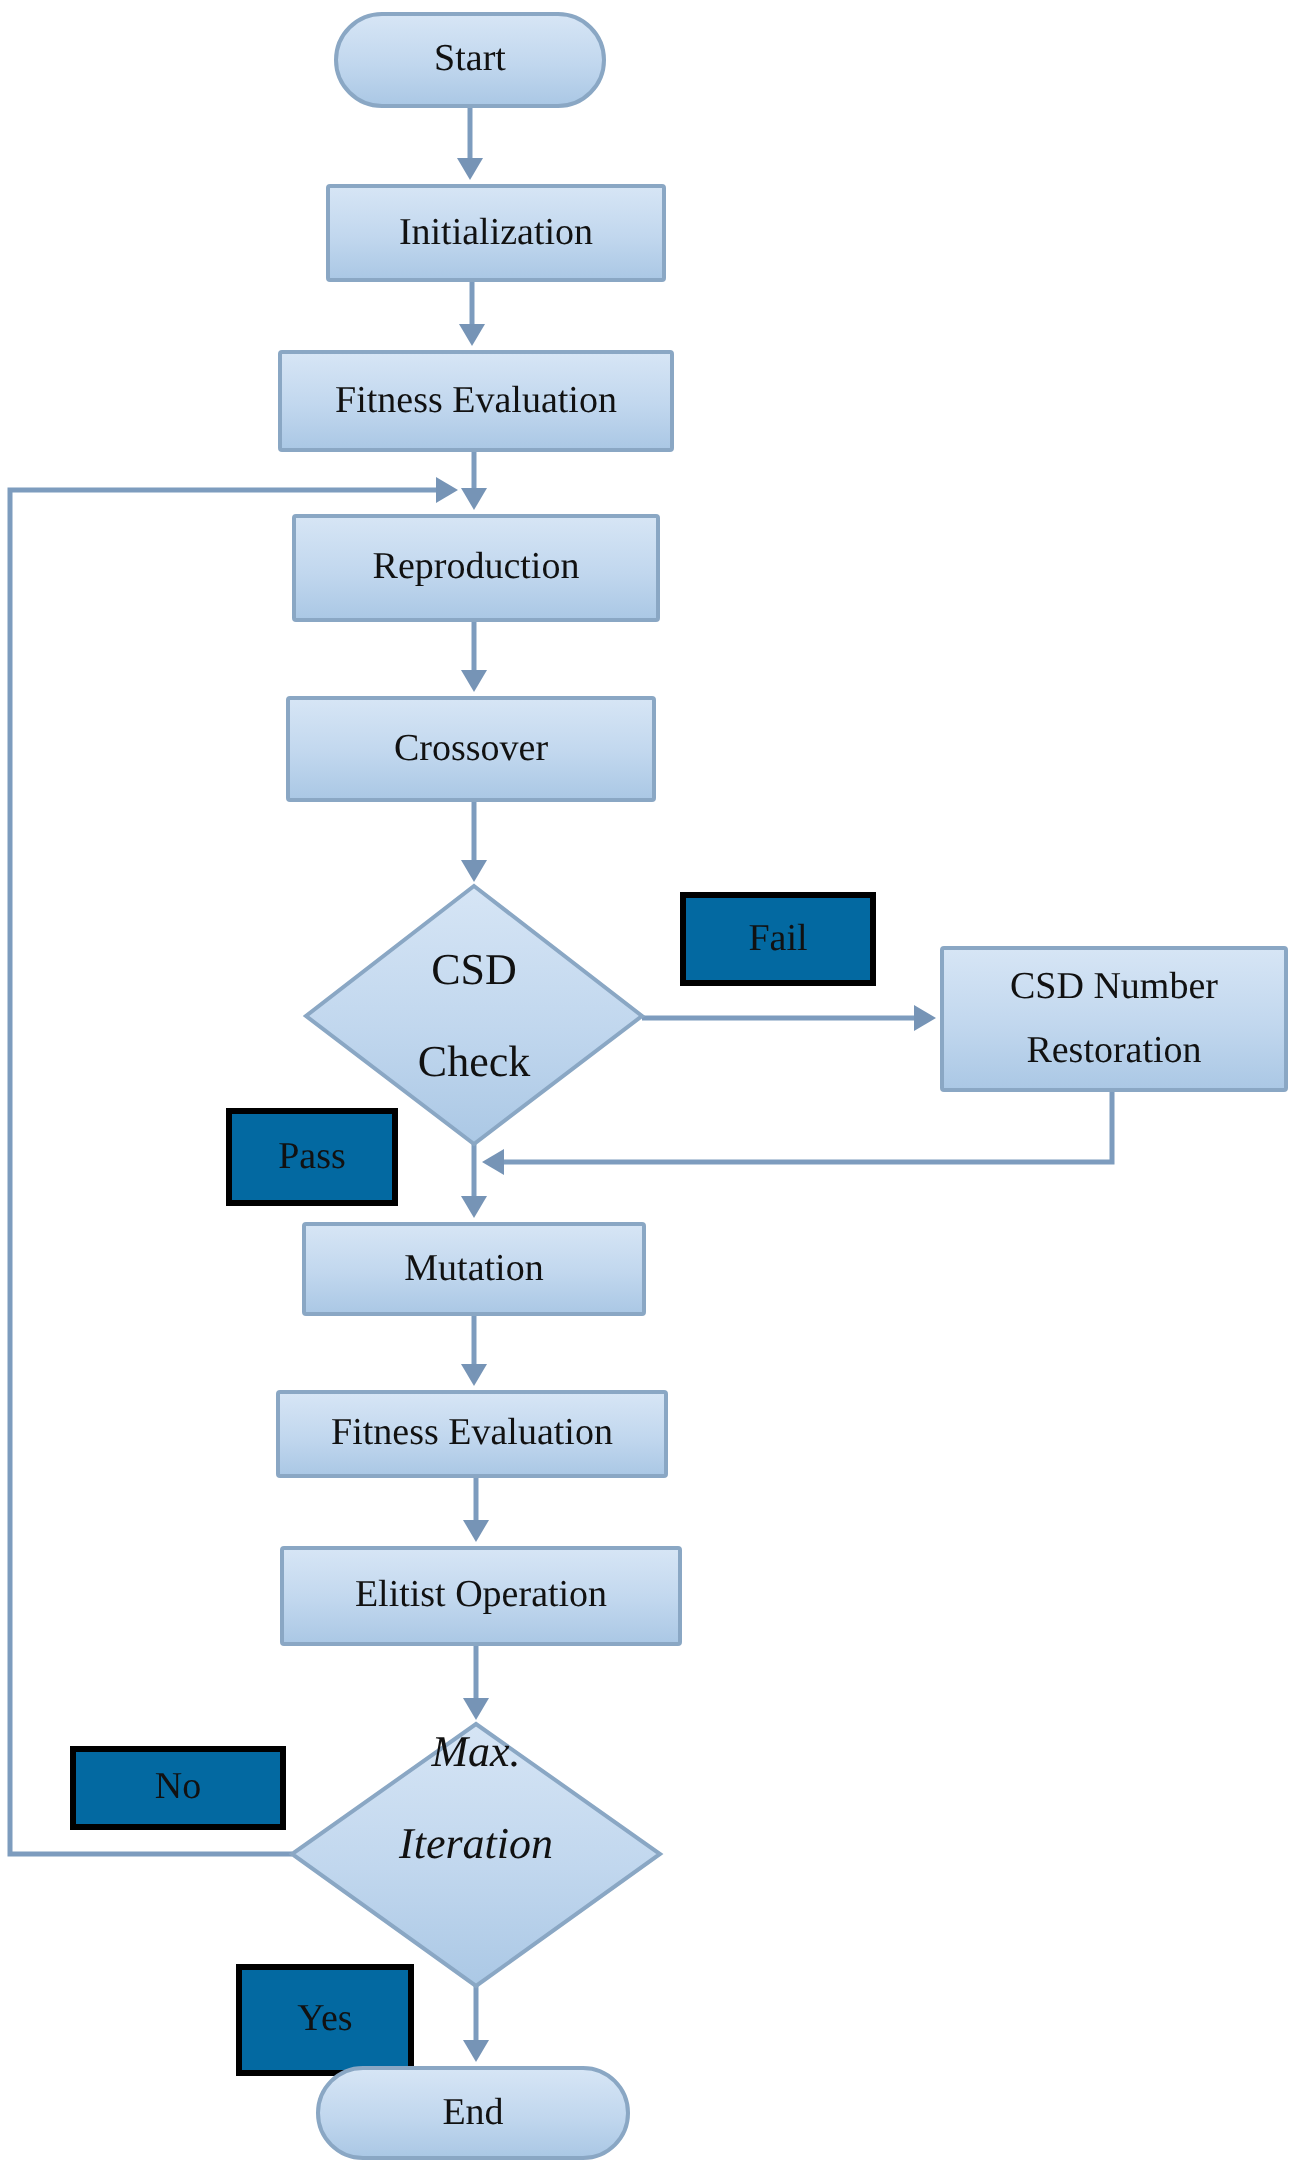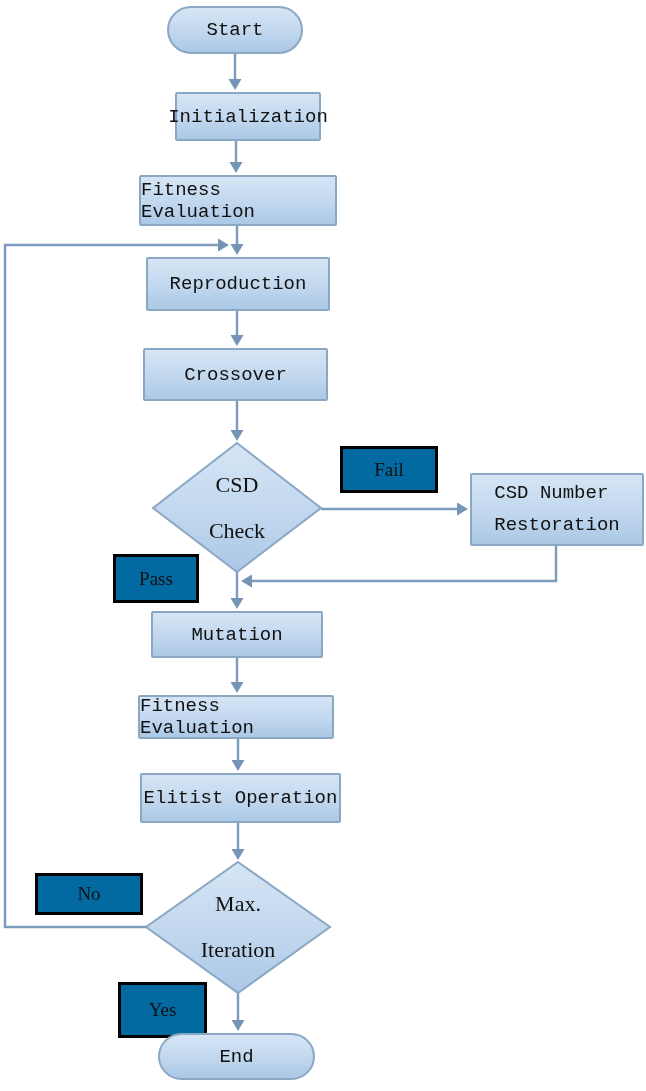--- a/index.html
+++ b/index.html
@@ -9,25 +9,25 @@
     background:#ffffff;
     font-family:"Liberation Serif","DejaVu Serif",serif;
     color:#111111;
     overflow:hidden;
   }
   #wires{position:absolute;left:0;top:0;width:646px;height:1091px;}
   .node{
     position:absolute;
     box-sizing:border-box;
     display:flex;align-items:center;justify-content:center;
+    text-align:center;
     font-size:19px;
     background:linear-gradient(180deg,#d6e5f5 0%,#c1d7ee 55%,#abc8e5 100%);
     border:2px solid #8aa7c4;
     white-space:pre-line;
-    font-family:Liberation Mono, monospace;
   }
   .process{border-radius:2px;}
   .terminator{border-radius:26px;}
   .multiline{line-height:1.68;}
   .edge-label{
     position:absolute;
     box-sizing:border-box;
     display:flex;align-items:center;justify-content:center;
     font-size:19px;
     background:#0369a1;
@@ -88,21 +88,21 @@
       <polygon points="231.5,849 244.5,849 238,860"></polygon>
       <polygon points="231.5,1020 244.5,1020 238,1031"></polygon>
     </g>
 
     <polygon points="237,443 321,508 237,572 153,508" fill="url(#nodeGrad)" stroke="#8aa7c4" stroke-width="2"></polygon>
     <polygon points="238,862 330,927 238,993 146,927" fill="url(#nodeGrad)" stroke="#8aa7c4" stroke-width="2"></polygon>
   </svg>
 
   <div class="node terminator" style="left:167px;top:6px;width:136px;height:48px;">Start</div>
 
-  <div class="node process" style="left:175px;top:92px;width:146px;height:49px;">Initialization</div>
+  <div class="node process" style="left:163px;top:92px;width:170px;height:49px;">Initialization</div>
 
   <div class="node process" style="left:139px;top:175px;width:198px;height:51px;">Fitness Evaluation</div>
 
   <div class="node process" style="left:146px;top:257px;width:184px;height:54px;">Reproduction</div>
 
   <div class="node process" style="left:143px;top:348px;width:185px;height:53px;">Crossover</div>
 
   <div class="diamond-label" style="left:165px;top:460px;width:144px;height:96px;">CSD
 Check</div>
 
@@ -114,20 +114,20 @@
   <div class="edge-label" style="left:113px;top:554px;width:86px;height:49px;">Pass</div>
 
   <div class="node process" style="left:151px;top:611px;width:172px;height:47px;">Mutation</div>
 
   <div class="node process" style="left:138px;top:695px;width:196px;height:44px;">Fitness Evaluation</div>
 
   <div class="node process" style="left:140px;top:773px;width:201px;height:50px;">Elitist Operation</div>
 
   <div class="edge-label" style="left:35px;top:873px;width:108px;height:42px;">No</div>
 
-  <div class="diamond-label" style="left:170px;top:880px;width:136px;height:94px;">Max.
+  <div class="diamond-label" style="left:170px;top:852px;width:136px;height:94px;font-style:italic;">Max.
 Iteration</div>
 
   <div class="edge-label" style="left:118px;top:982px;width:89px;height:56px;">Yes</div>
 
   <div class="node terminator" style="left:158px;top:1033px;width:157px;height:47px;">End</div>
 
 </div>
 
 </body></html>

